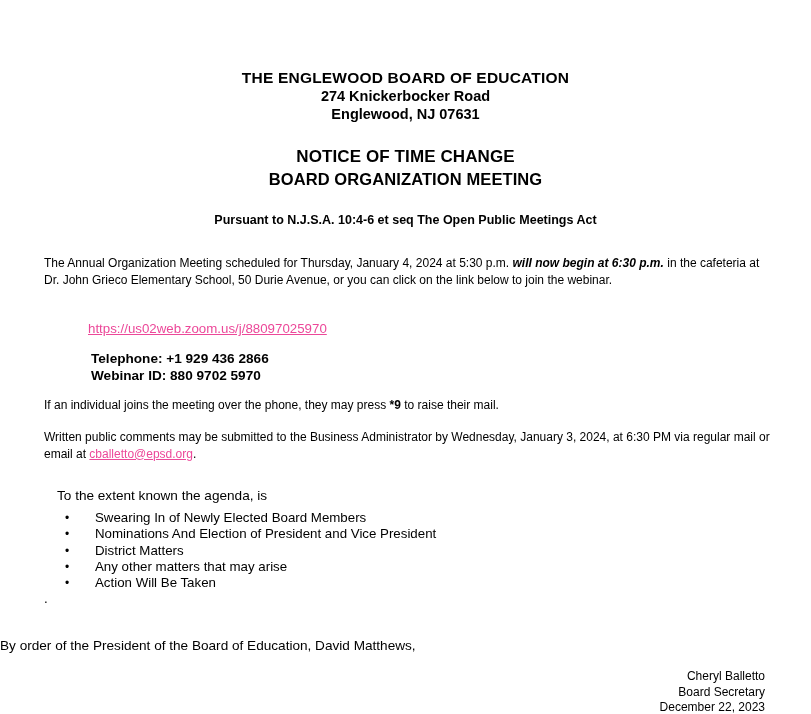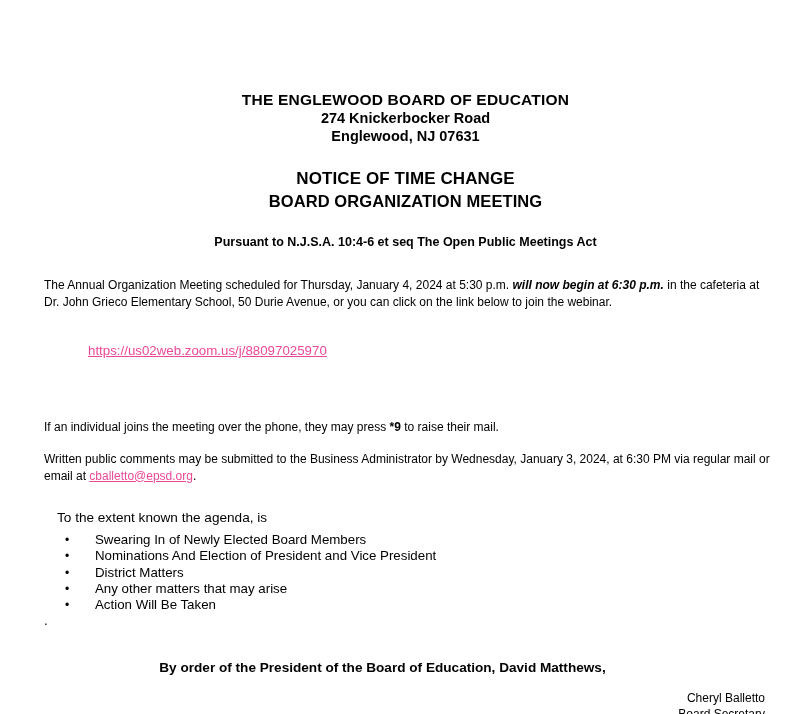--- a/index.html
+++ b/index.html
@@ -14,21 +14,20 @@
     overflow: hidden;
     font-family: "Liberation Sans", sans-serif;
     color: #000000;
     -webkit-font-smoothing: antialiased;
   }
   .page {
     position: relative;
     width: 811px;
     height: 568px;
     background: #ffffff;
-    margin-top: 22px;
   }
 
   
   .letterhead {
     position: absolute;
     left: 0;
     top: 68px;
     width: 811px;
     text-align: center;
   }
@@ -152,24 +151,23 @@
     top: 592px;
     font-size: 13.3px;
     line-height: 14px;
   }
 
   .by-order {
     position: absolute;
     left: 0;
     top: 638px;
     width: 765px;
-    text-align: center;
+    text-align: left;
     font-size: 13.6px;
     line-height: 16.5px;
-    font-weight: bold;
   }
 
   .signature {
     position: absolute;
     left: 0;
     top: 669px;
     width: 765px;
     text-align: right;
     font-size: 12px;
     line-height: 15.5px;
@@ -194,20 +192,24 @@
   <div class="statute">Pursuant to N.J.S.A. 10:4-6 et seq The Open Public Meetings Act</div>
 
   <div class="body-para" id="para-schedule">
     <span>The Annual Organization Meeting scheduled for Thursday, January 4, 2024 at 5:30 p.m. </span><span class="bi">will now begin at 6:30 p.m.</span><span> in the cafeteria at Dr. John Grieco Elementary School, 50 Durie Avenue, or you can click on the link below to join the webinar.</span>
   </div>
 
   <div class="zoom-link-row">
     <a class="doc-link" href="#">https://us02web.zoom.us/j/88097025970</a>
   </div>
 
+  <div class="dial-block">
+    <div>Telephone: +1 929 436 2866</div>
+    <div>Webinar ID: 880 9702 5970</div>
+  </div>
 
   <div class="body-para" id="para-phone">
     <span>If an individual joins the meeting over the phone, they may press </span><span class="b">*9</span><span> to raise their mail.</span>
   </div>
 
   <div class="body-para" id="para-written">
     <span>Written public comments may be submitted to the Business Administrator by Wednesday, January 3, 2024, at 6:30 PM via regular mail or email at </span><a class="doc-link" href="#">cballetto@epsd.org</a><span>.</span>
   </div>
 
   <div class="agenda-intro">To the extent known the agenda, is</div>

